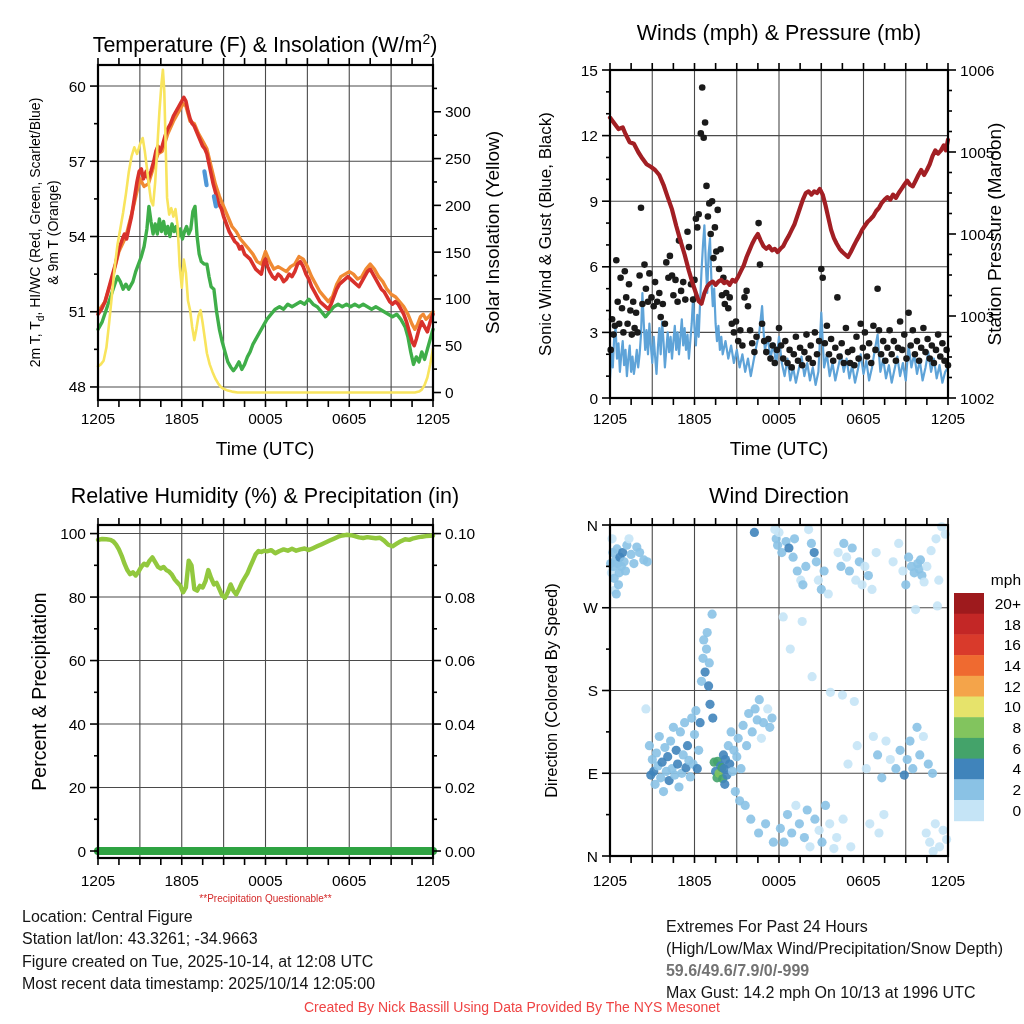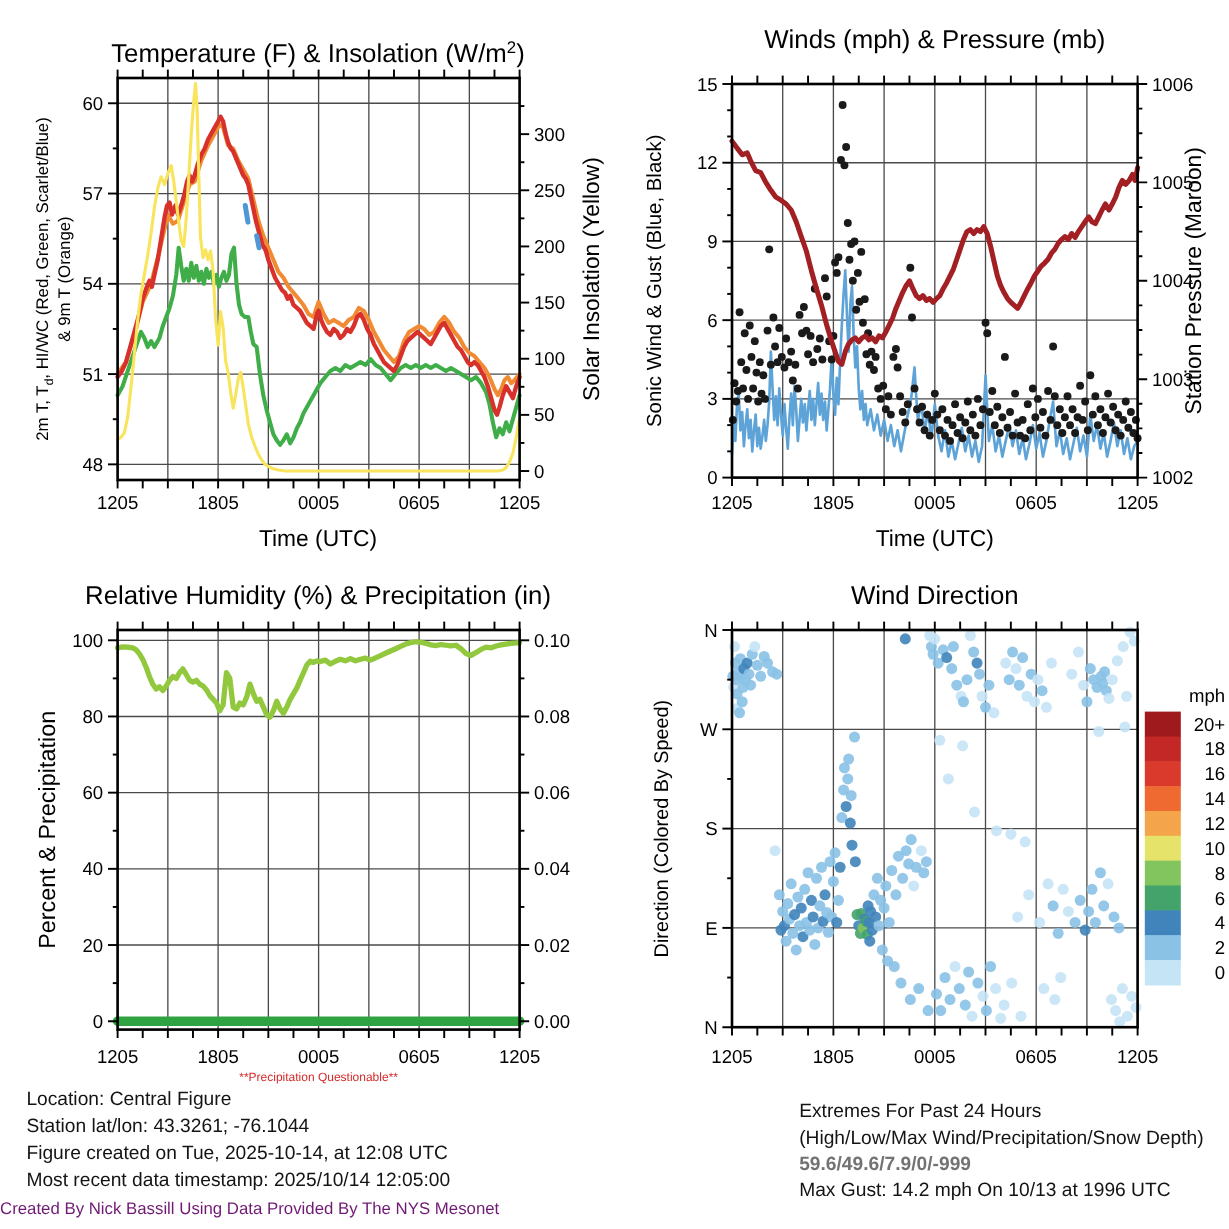--- a/index.html
+++ b/index.html
@@ -7,21 +7,21 @@
   #charts-svg{position:absolute;left:0;top:0;}
   #charts-svg text{font-family:"Liberation Sans",sans-serif;fill:#000;}
   .grid{stroke:#4a4a4a;stroke-width:1.1;}
   .frame{fill:none;stroke:#000;stroke-width:2.2;}
   .tick{stroke:#000;stroke-width:1.6;}
   .txtblock{position:absolute;color:#141414;font-size:16px;line-height:22.3px;white-space:nowrap;}
   #precip-note{position:absolute;left:98px;width:335px;top:893px;text-align:center;color:#d42a2a;font-size:10px;}
   #info-block{left:22px;top:906px;}
   #extremes-block{right:21px;top:916px;text-align:left;line-height:22px;}
   #extremes-values{color:#737373;font-weight:bold;}
-  #credit-line{position:absolute;left:0;width:1024px;top:999px;color:#701a75;font-size:14px;}
+  #credit-line{position:absolute;left:0;width:1024px;top:999px;text-align:center;color:#ef4444;font-size:14px;}
 </style>
 </head>
 <body>
 
 <div id="stage">
   <svg id="charts-svg" width="1024" height="1024" viewBox="0 0 1024 1024">
       <g>
         <line x1="139.875" x2="139.875" y1="65" y2="400" class="grid"></line>
         <line x1="181.75" x2="181.75" y1="65" y2="400" class="grid"></line>
         <line x1="223.625" x2="223.625" y1="65" y2="400" class="grid"></line>
@@ -817,21 +817,21 @@
           <rect x="954" y="800" width="30" height="21.2" fill="#c5e4f6"></rect>
           <text x="1021" y="815.85" text-anchor="end" font-size="15.5">0</text>
         </g>
       </g>
     </svg>
 
   <div id="precip-note">**Precipitation Questionable**</div>
 
   <div id="info-block" class="txtblock">
     <div>Location: Central Figure</div>
-    <div>Station lat/lon: 43.3261; -76.1044</div>
+    <div>Station lat/lon: 43.3261; -34.9663</div>
     <div>Figure created on Tue, 2025-10-14, at 12:08 UTC</div>
     <div>Most recent data timestamp: 2025/10/14 12:05:00</div>
   </div>
 
   <div id="extremes-block" class="txtblock">
     <div>Extremes For Past 24 Hours</div>
     <div>(High/Low/Max Wind/Precipitation/Snow Depth)</div>
     <div id="extremes-values">59.6/49.6/7.9/0/-999</div>
     <div>Max Gust: 14.2 mph On 10/13 at 1996 UTC</div>
   </div>

